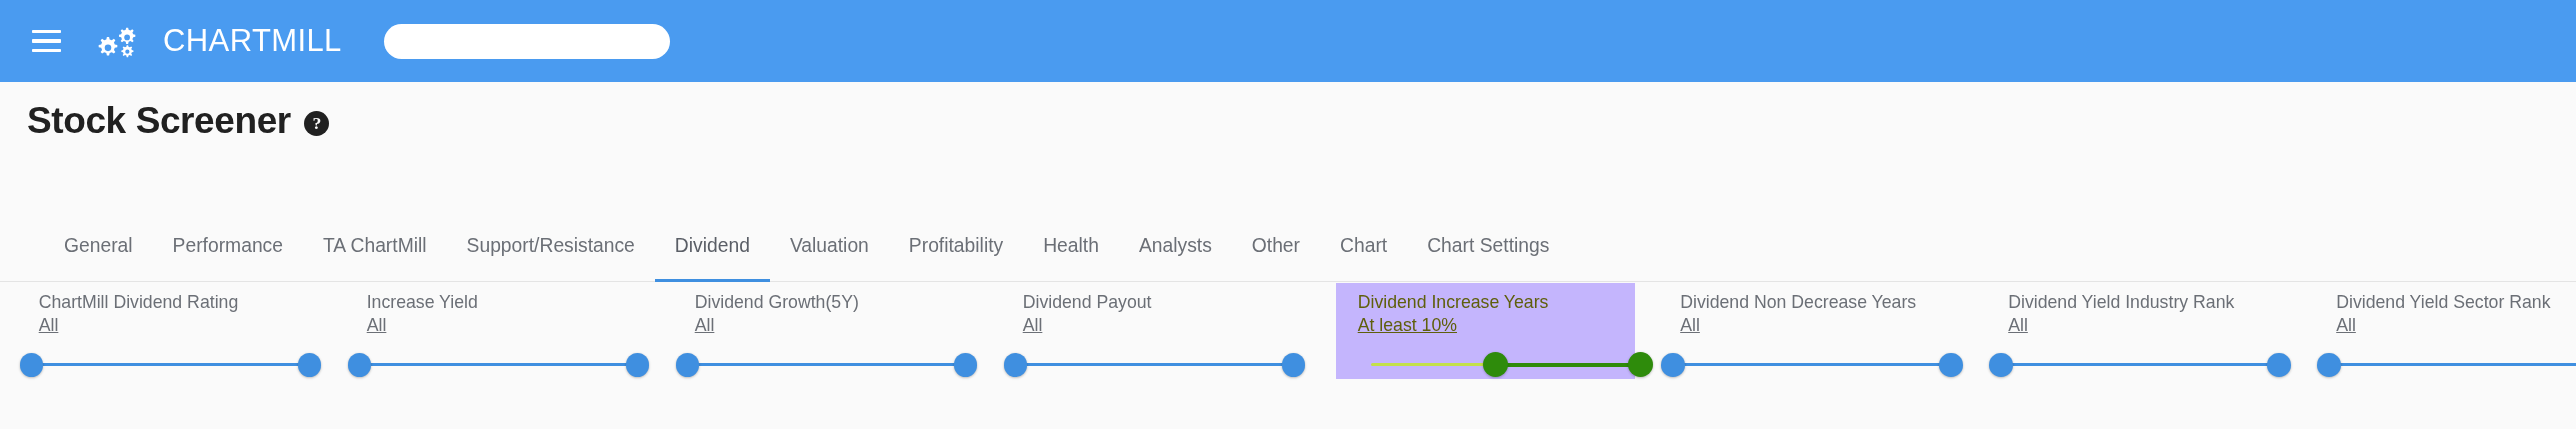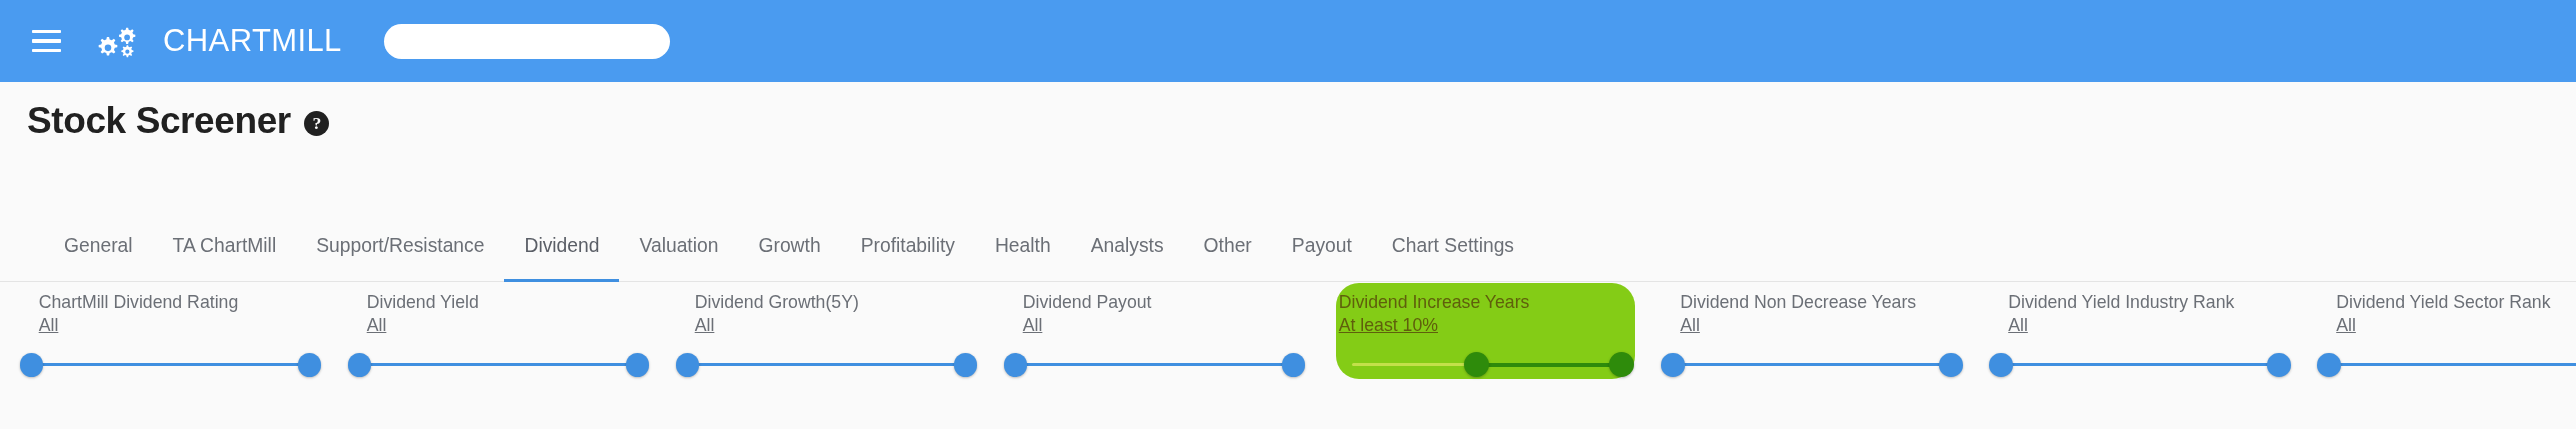--- a/index.html
+++ b/index.html
@@ -136,29 +136,28 @@
   .filter {
     position: relative;
     width: 328px;
     flex: 0 0 328px;
     height: 101px;
     padding: 7.6px 0 0 0;
     background: transparent;
   }
   .filter.first { margin-left: 6.7px; }
   .filter.highlighted {
-    background: #84cc16;
+    background: #c4b5fd;
     width: 299px;
     flex: 0 0 299px;
     margin-left: 17px;
     margin-right: 13.5px;
-    padding-left: 3px;
+    padding-left: 22px;
     padding-top: 7.6px;
     height: 96px;
-    border-radius: 23px;
   }
   .filter-label {
     font-size: 17.7px;
     color: #6b6f76;
     line-height: 23.6px;
     white-space: nowrap;
     padding-left: 32px;
   }
   .filter.highlighted .filter-label {
     padding-left: 0;
@@ -258,66 +257,66 @@
     <span>Stock Screener</span>
     <span class="help-badge">?</span>
   </div>
 </div>
 
 <div class="tabbar" id="tabbar">
     <button class="tab">
       <span>General</span>
     </button>
     <button class="tab">
+      <span>Performance</span>
+    </button>
+    <button class="tab">
       <span>TA ChartMill</span>
     </button>
     <button class="tab">
       <span>Support/Resistance</span>
     </button>
     <button class="tab active">
       <span>Dividend</span>
     </button>
     <button class="tab">
       <span>Valuation</span>
     </button>
     <button class="tab">
-      <span>Growth</span>
-    </button>
-    <button class="tab">
       <span>Profitability</span>
     </button>
     <button class="tab">
       <span>Health</span>
     </button>
     <button class="tab">
       <span>Analysts</span>
     </button>
     <button class="tab">
       <span>Other</span>
     </button>
     <button class="tab">
-      <span>Payout</span>
+      <span>Chart</span>
     </button>
     <button class="tab">
       <span>Chart Settings</span>
     </button>
   </div>
 
 <div class="filters" id="filters">
     <div class="filter first">
       <div class="filter-label">ChartMill Dividend Rating</div>
       <div class="filter-value">All</div>
       <div class="slider">
         <div class="slider-rail"></div>
         <div class="slider-handle" style="left: calc(0% - 11.8px);"></div>
         <div class="slider-handle" style="left: calc(100% - 11.8px);"></div>
       </div>
     </div>
     <div class="filter">
-      <div class="filter-label">Dividend Yield</div>
+      <div class="filter-label">Increase Yield</div>
       <div class="filter-value">All</div>
       <div class="slider">
         <div class="slider-rail"></div>
         <div class="slider-handle" style="left: calc(0% - 11.8px);"></div>
         <div class="slider-handle" style="left: calc(100% - 11.8px);"></div>
       </div>
     </div>
     <div class="filter">
       <div class="filter-label">Dividend Growth(5Y)</div>
       <div class="filter-value">All</div>

